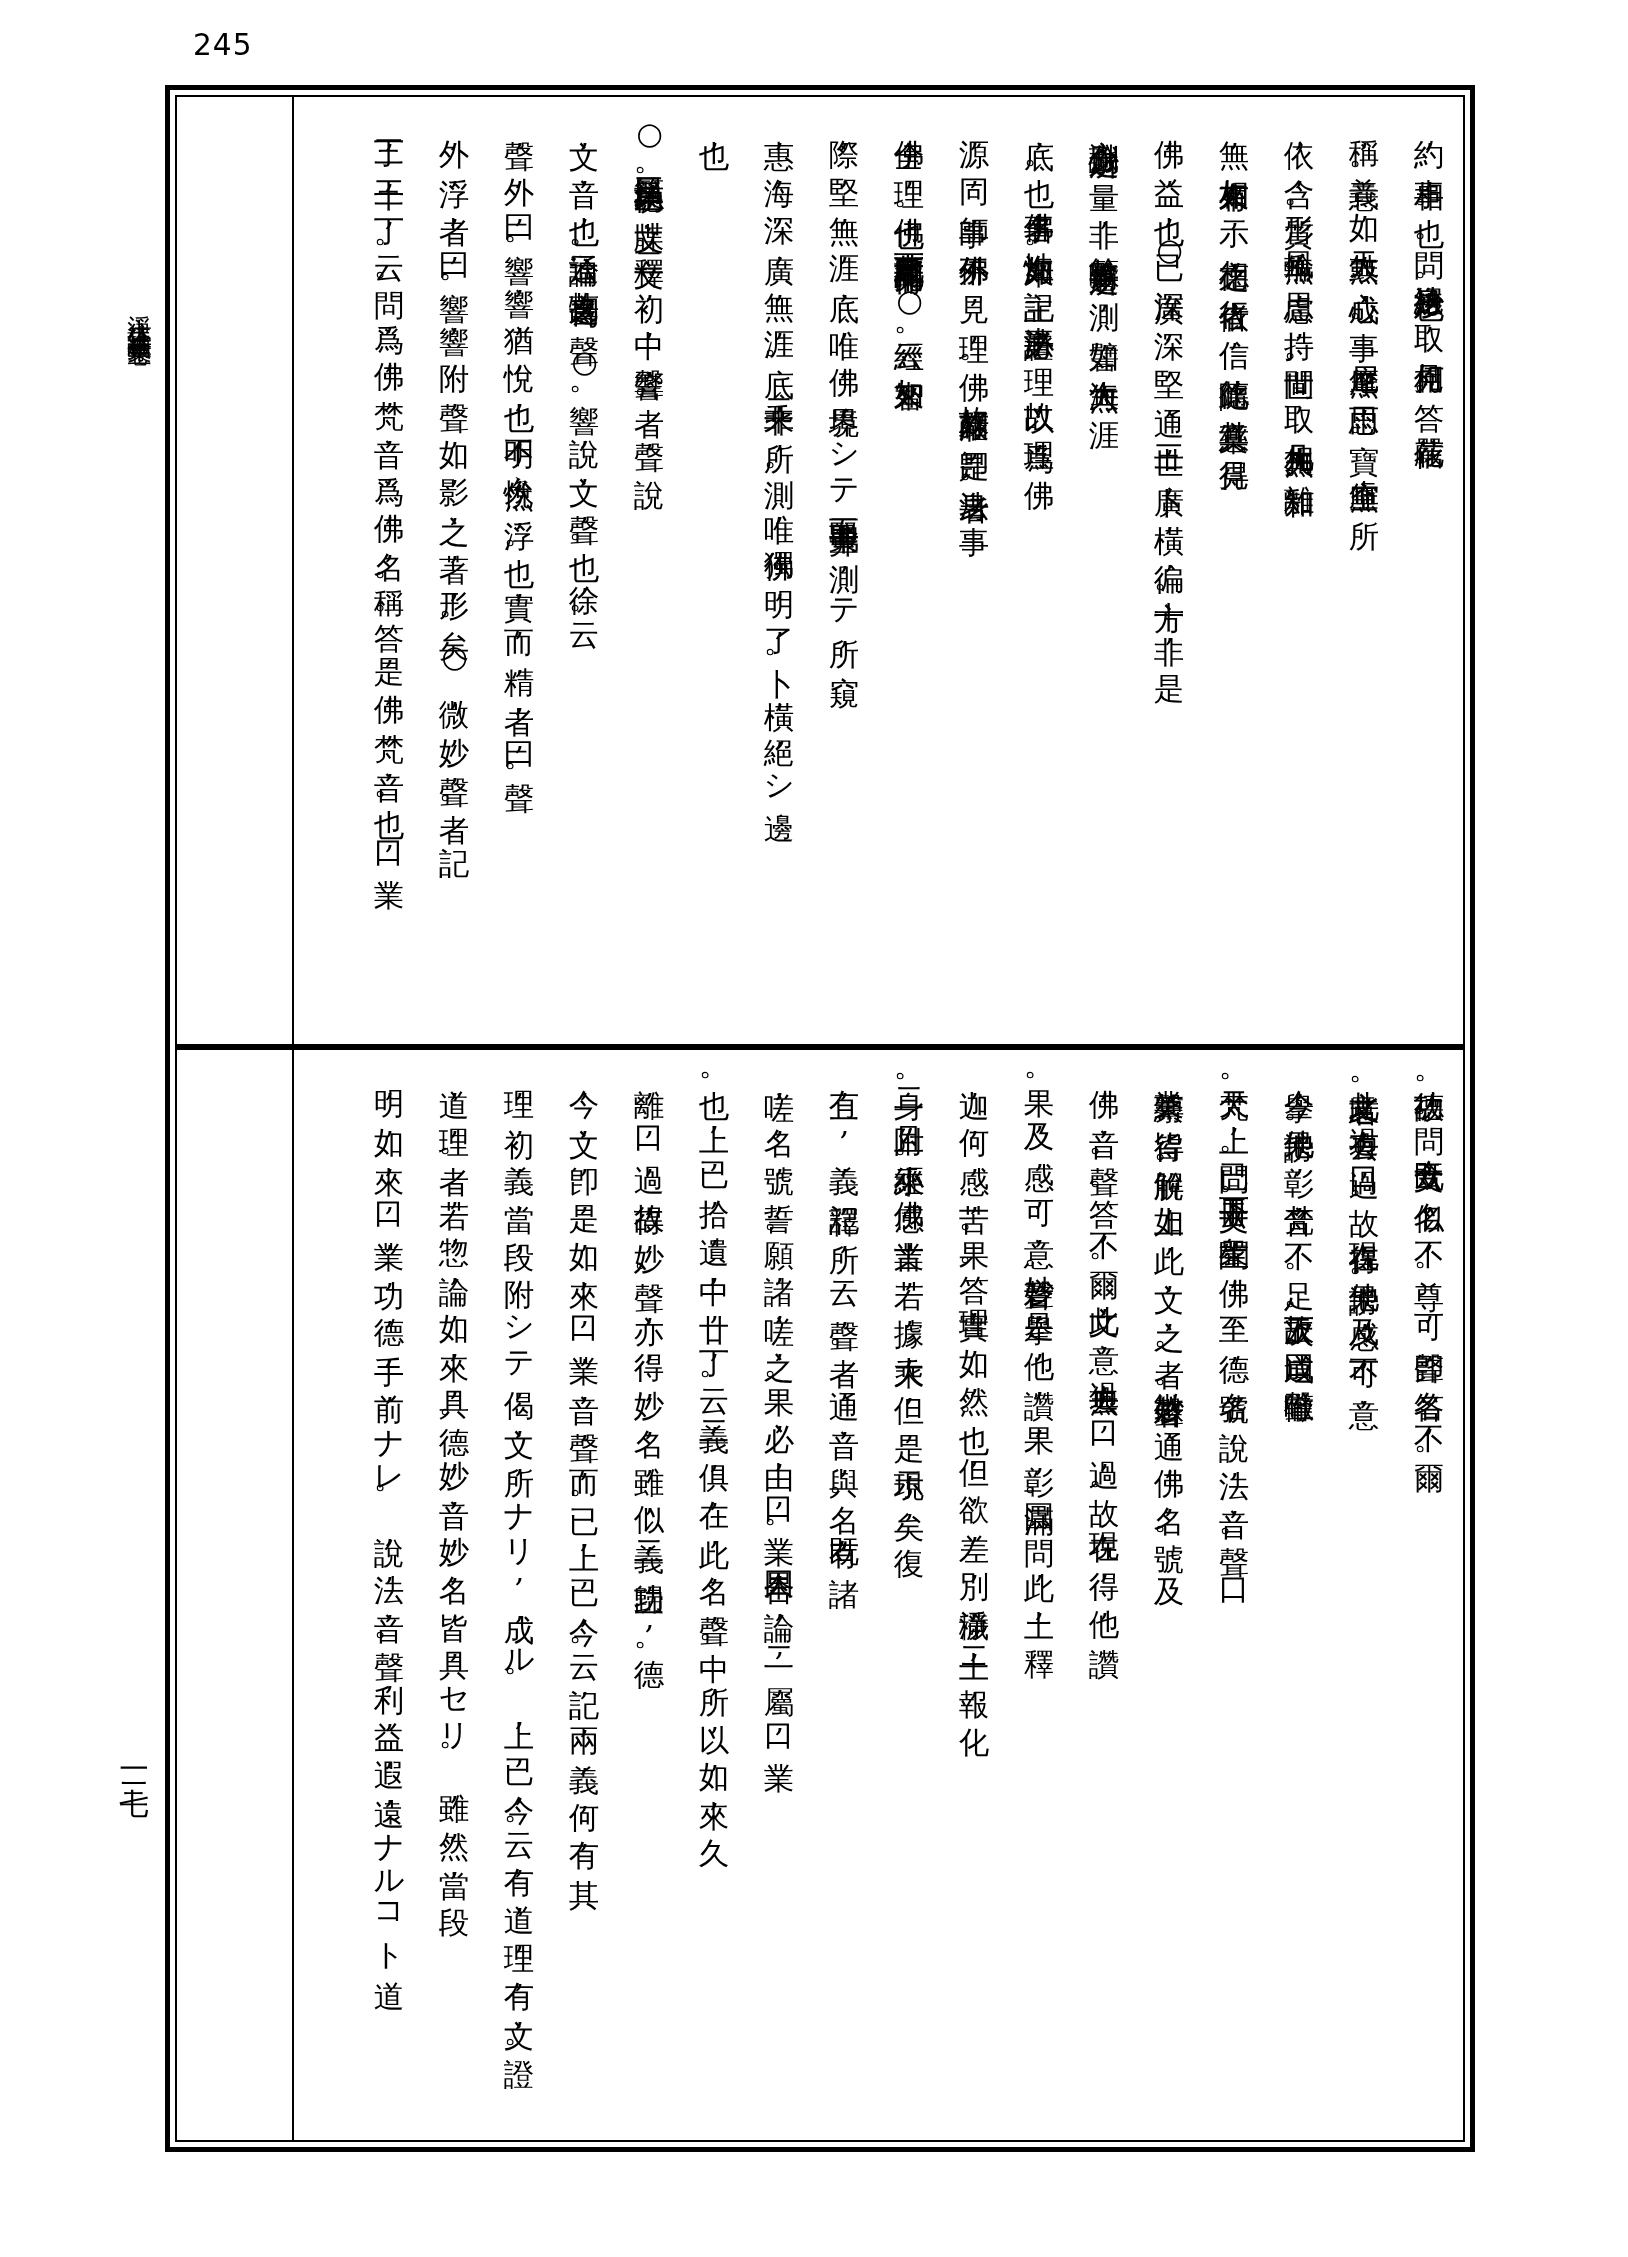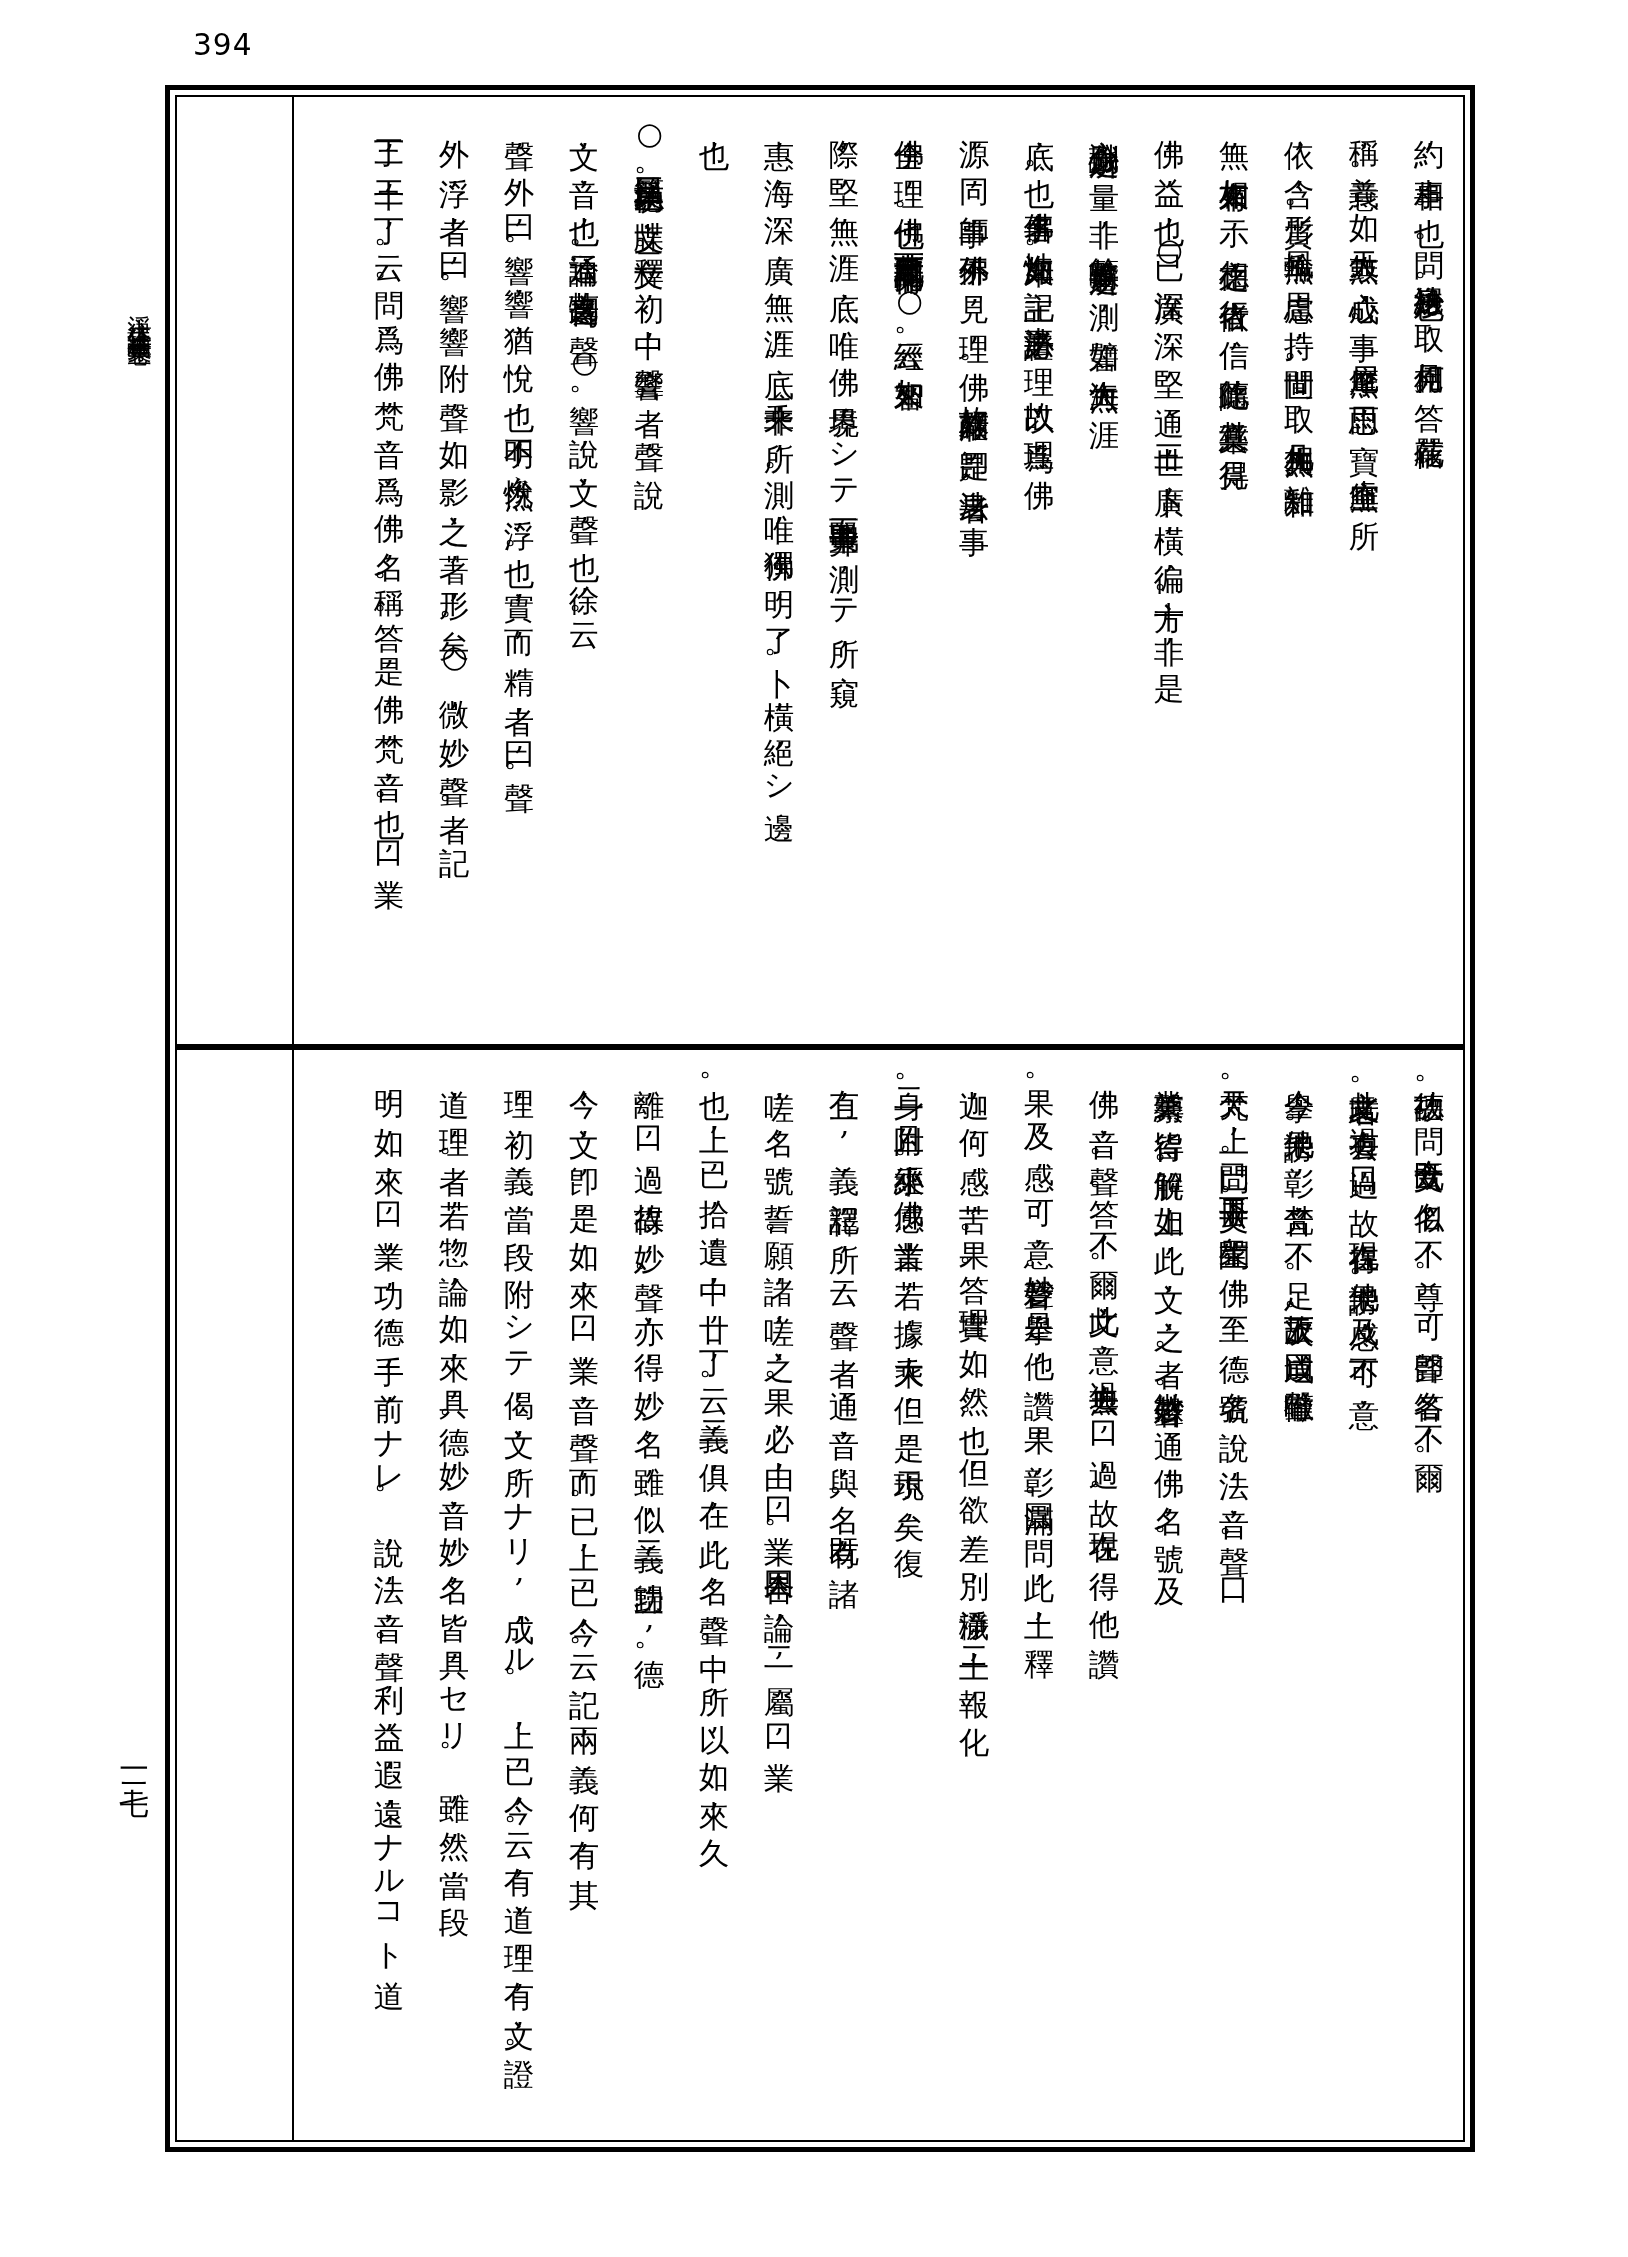--- a/index.html
+++ b/index.html
@@ -134,21 +134,21 @@
     margin-left: 0;
     white-space: pre-wrap;
     word-break: break-all;
   }
 </style>
 </head>
 <body>
 
 <div class="page">
 
-  <div class="folio-top">394</div>
+  <div class="folio-top">245</div>
 
   <div class="frame-outer"></div>
   <div class="frame-inner"></div>
   <div class="side-rule"></div>
   <div class="register-divider"></div>
 
   <div class="side-title">淨土往生論註精華集卷三</div>
   <div class="side-folio">一三七</div>
 
   <div class="register" id="register-upper"><div class="col" style="width: 65px;">約,事相,也。問。法身絕妙也。取,相何見,答。花嚴信</div><div class="col" style="width: 65px;">稱,義意。如,天鼓無,心成,事。摩尼無,思雨,寶。虛空無,所</div><div class="col" style="width: 65px;">依,含,形質。風輪無,思慮,持,世間。取,相凡夫無,離和知。</div><div class="col" style="width: 65px;">無,相如來有,示,相之德,行者依,信,此德隨,其意樂,得見</div><div class="col" style="width: 65px;">佛,益,也,已○深廣,深,堅,通,三世,廣卜,橫,徧,十方。非,是</div><div class="col" style="width: 65px;">心識分別之所,量。非,算數譬喻之所,測,譬如,大海無,涯</div><div class="col" style="width: 65px;">底,也。事佛名,性海如來。記主。事法必證,理。故以,理爲,佛</div><div class="col" style="width: 65px;">源,同,師事,佛外不,見,理,佛。故相好莊嚴,卽是,法身者。事</div><div class="col" style="width: 65px;">佛全,理,佛也。此下禮記下冊了同見下冊一 ○經云。如來智</div><div class="col" style="width: 65px;">際,堅,無,涯,底,唯,佛,境界,シテ而三賢十聖弗,測,テ所,窺</div><div class="col" style="width: 65px;">惠,海,深,廣,無,涯,底。二乘非,所,測。唯,佛獨,明,了,卜。橫,絕,シ邊</div><div class="col" style="width: 65px;">也,</div><div class="col" style="width: 65px;">○第三口業功德二。一牒文。二釋文。初,中,聲響,者。聲,說</div><div class="col" style="width: 65px;">文,音,也,通論云。萬物之音爲,聲。○響。說,文,聲,也。徐,云。</div><div class="col" style="width: 65px;">聲,外,曰,響。響,猶,悅,也,不明,悅々然,浮,也。實,而,精,者,曰,聲。</div><div class="col" style="width: 65px;">外,浮,者,曰,響。響,附,聲,如,影,之,著,形,矣。○微,妙,聲,者。記</div><div class="col" style="width: 65px;">三丁,十三,丁,云。問。爲,佛,梵,音,爲,佛,名,稱。答。是,佛,梵,音,也。口,業</div></div>

